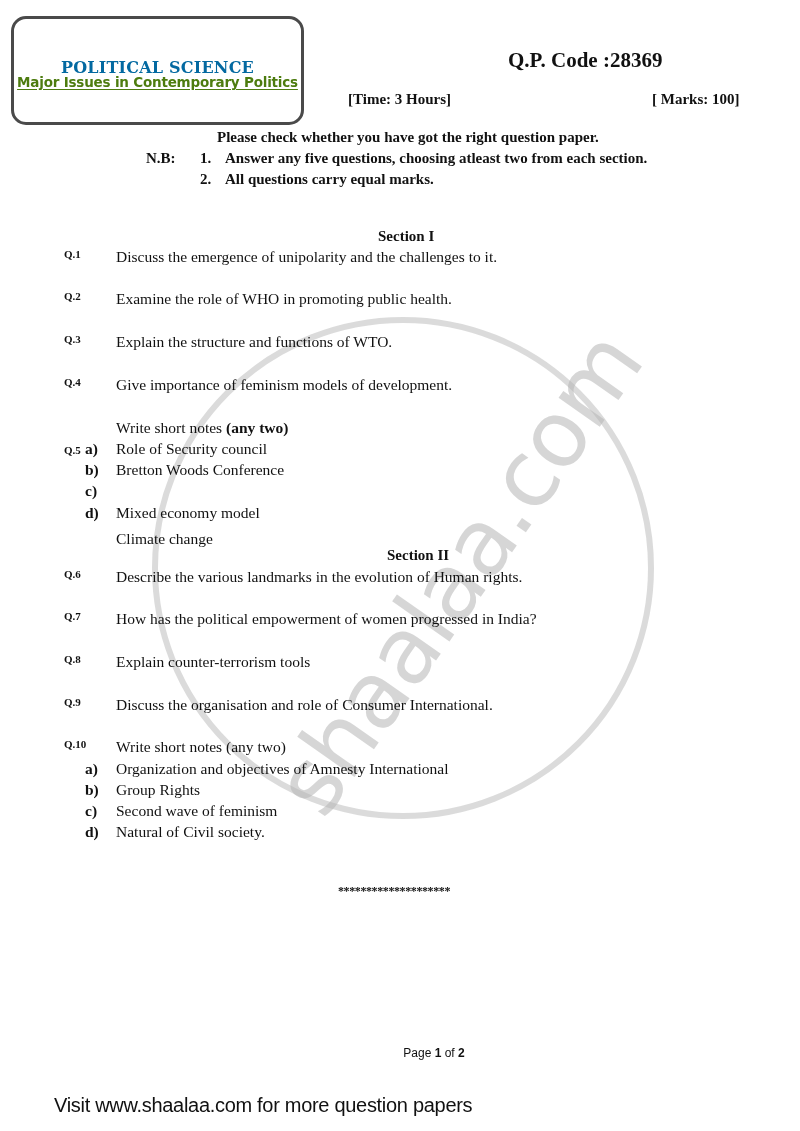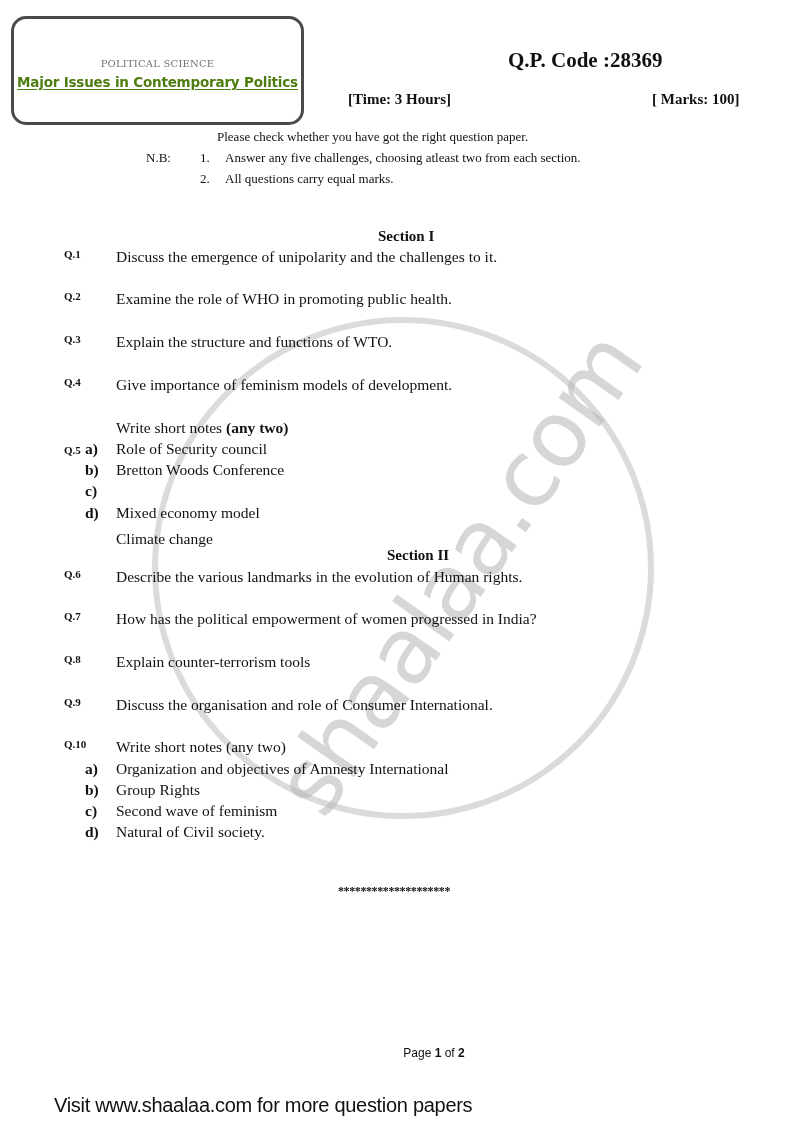--- a/index.html
+++ b/index.html
@@ -8,30 +8,30 @@
   .sans { font-family: "Liberation Sans", "DejaVu Sans", sans-serif; padding-left: 34px; }
   .abs { position: absolute; white-space: nowrap; }
 
   
   .hdr-box {
     position: absolute; left: 11px; top: 16px; width: 287px; height: 103px;
     border: 3px solid #4a4a4a; border-radius: 15px; box-sizing: content-box;
   }
   .hdr-line { position: absolute; left: 0; width: 100%; text-align: center; white-space: nowrap; }
   .hdr-tyba { top: 10px; font-family: "DejaVu Sans", sans-serif; font-size: 19px; color: #333; letter-spacing: 0.5px; }
-  .hdr-subject { top: 39px; font-family: "DejaVu Serif", serif; font-size: 10px; font-weight: normal; color: #737373; letter-spacing: 0.2px; }
+  .hdr-subject { top: 39px; font-family: "DejaVu Serif", serif; font-size: 16px; font-weight: bold; color: #0369a1; letter-spacing: 0.2px; }
   .hdr-course { top: 55px; font-family: "DejaVu Sans", sans-serif; font-size: 13.5px; font-weight: bold; color: #4d7c0f; text-decoration: underline; text-underline-offset: 2px; letter-spacing: -0.2px; }
   .hdr-paper { top: 75px; font-family: "DejaVu Serif", serif; font-size: 12px; font-weight: bold; color: #222; }
   .hdr-paper .date { font-style: italic; text-decoration: underline; }
 
   .qpcode { left: 508px; top: 48px; font-size: 21px; font-weight: bold; }
   .time { left: 348px; top: 91px; font-size: 15px; font-weight: bold; }
   .marks { left: 652px; top: 91px; font-size: 15px; font-weight: bold; }
 
-  .instr { font-size: 13px; }
+  .instr { font-size: 15px; font-weight: bold; }
   .section-title { font-size: 15px; font-weight: bold; }
   .qnum { left: 64px; font-size: 11px; font-weight: bold; }
   .qtext { left: 116px; font-size: 15.5px; }
   .sub-label { left: 85px; font-size: 15.5px; font-weight: bold; }
   .sub-text { left: 116px; font-size: 15.5px; }
   .stars { left: 338px; top: 884px; font-size: 12px; font-weight: bold; letter-spacing: -0.4px; }
 
   .page-num { left: 0; width: 800px; text-align: center; top: 1046px; font-size: 12px; }
   .visit { left: 20px; top: 1094px; font-size: 20px; color: #111; letter-spacing: -0.3px; }
 
@@ -57,21 +57,21 @@
   <div class="hdr-line hdr-course">Major Issues in Contemporary Politics</div>
 </div>
 
 <div class="abs serif qpcode">Q.P. Code :28369</div>
 <div class="abs serif time">[Time: 3 Hours]</div>
 <div class="abs serif marks">[ Marks: 100]</div>
 
 <div class="abs serif instr" style="left:217px; top:129px;">Please check whether you have got the right question paper.</div>
 <div class="abs serif instr" style="left:146px; top:150px;">N.B:</div>
 <div class="abs serif instr" style="left:200px; top:150px;">1.</div>
-<div class="abs serif instr" style="left:225px; top:150px;">Answer any five challenges, choosing atleast two from each section.</div>
+<div class="abs serif instr" style="left:225px; top:150px;">Answer any five questions, choosing atleast two from each section.</div>
 <div class="abs serif instr" style="left:200px; top:171px;">2.</div>
 <div class="abs serif instr" style="left:225px; top:171px;">All questions carry equal marks.</div>
 
 <div class="abs serif section-title" style="left:378px; top:228px;">Section I</div>
 
 <div class="abs serif qnum" style="top:248px;">Q.1</div>
 <div class="abs serif qtext" style="top:248px;">Discuss the emergence of unipolarity and the challenges to it.</div>
 
 <div class="abs serif qnum" style="top:290px;">Q.2</div>
 <div class="abs serif qtext" style="top:290px;">Examine the role of WHO in promoting public health.</div>

